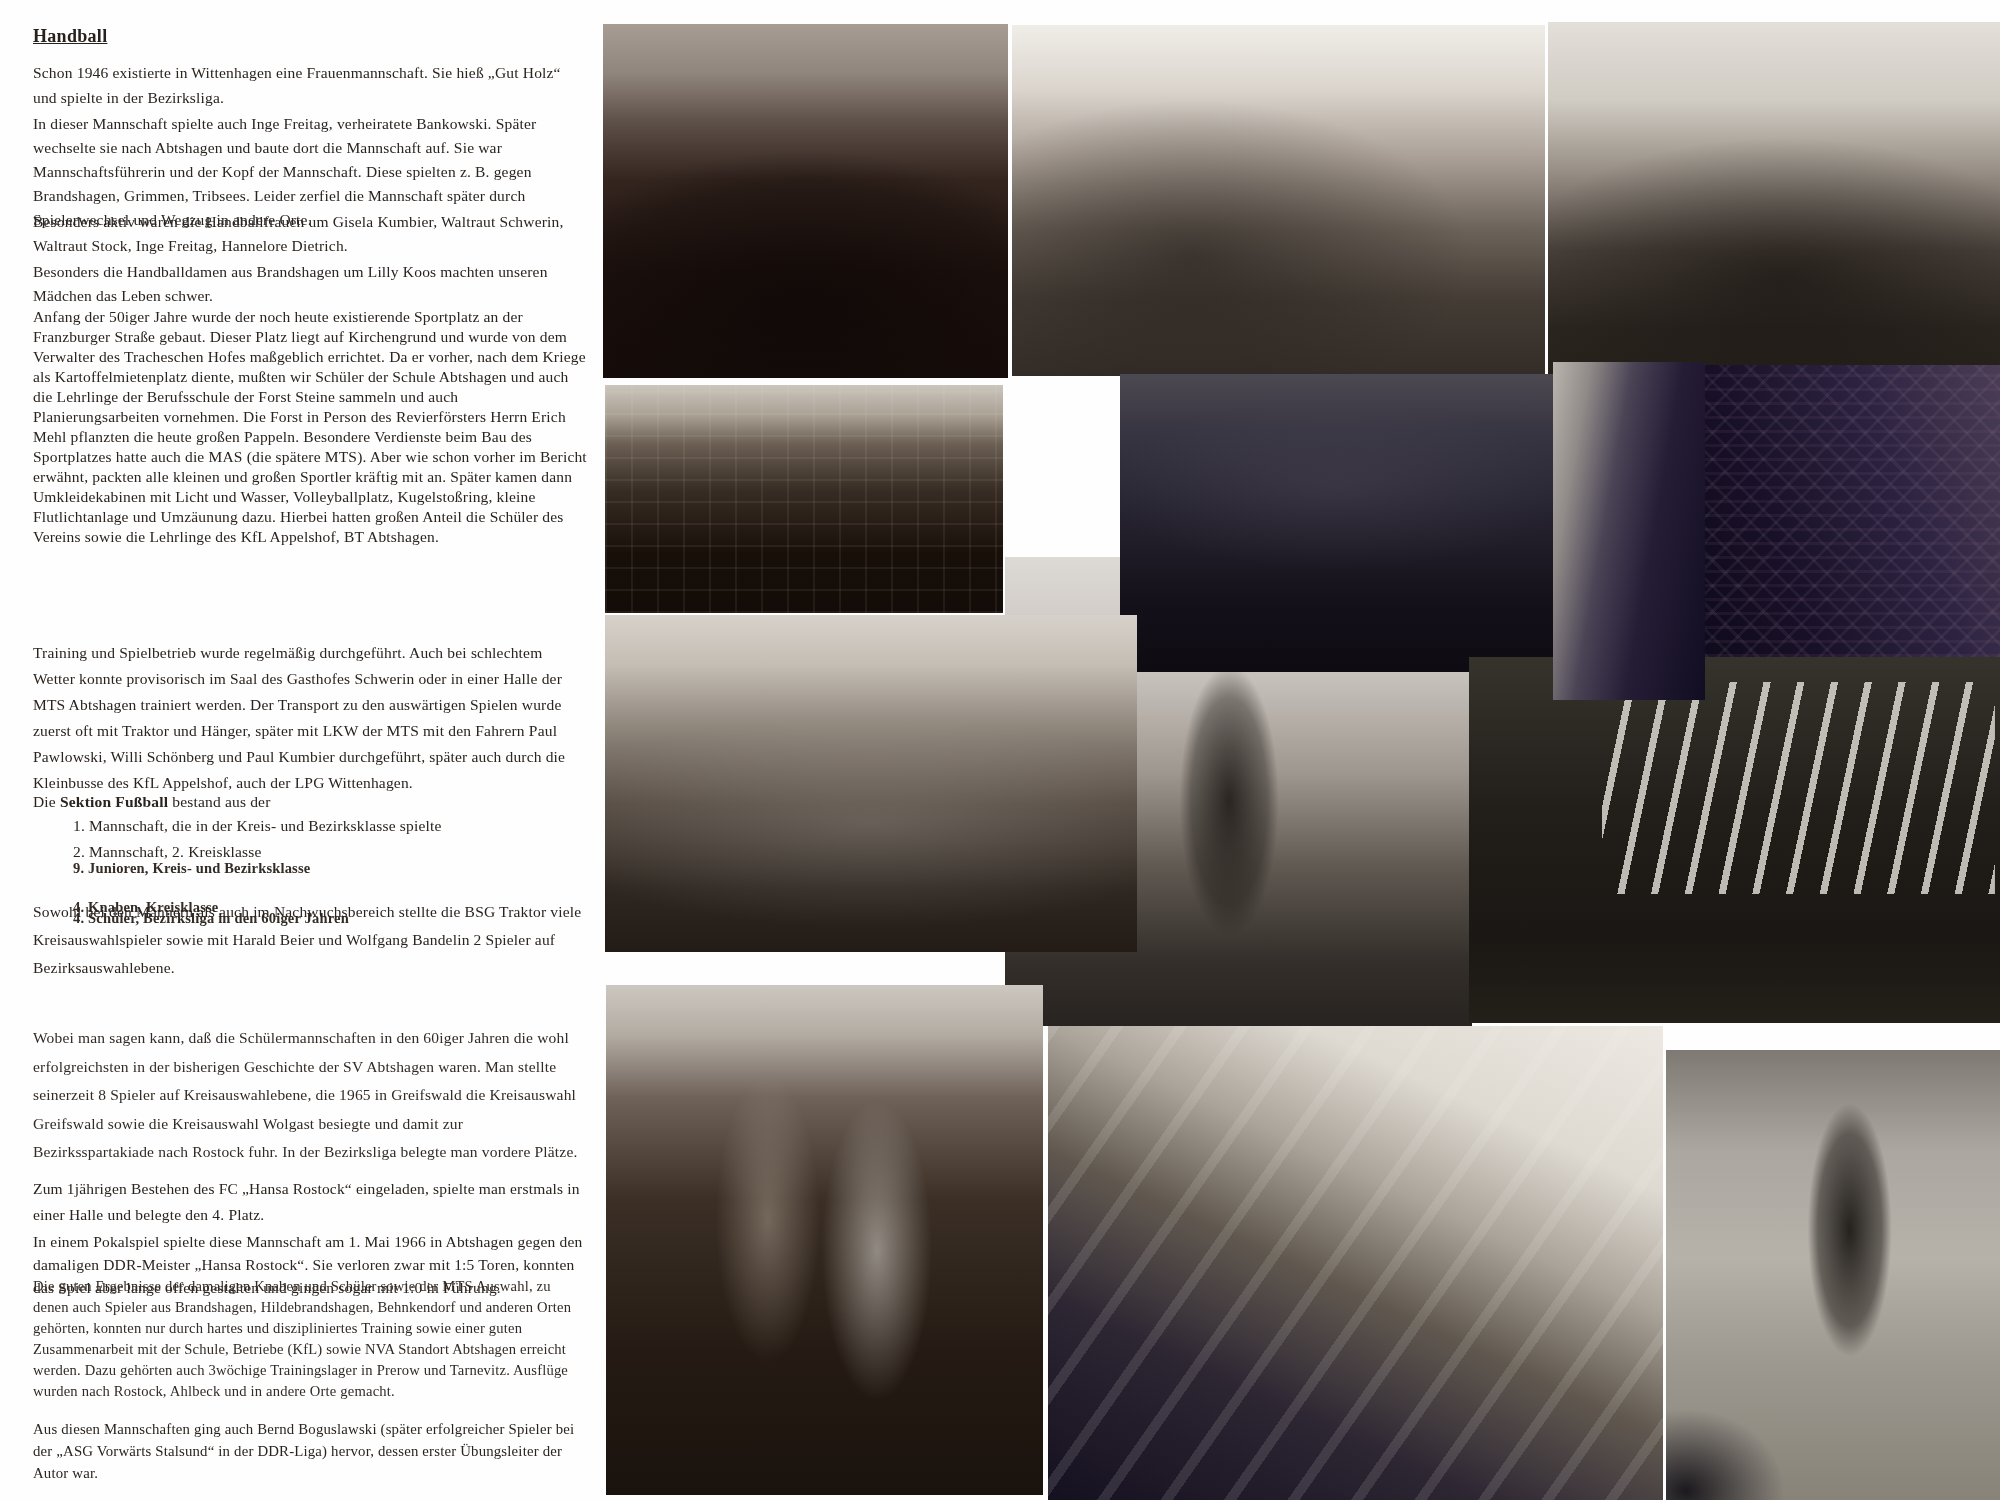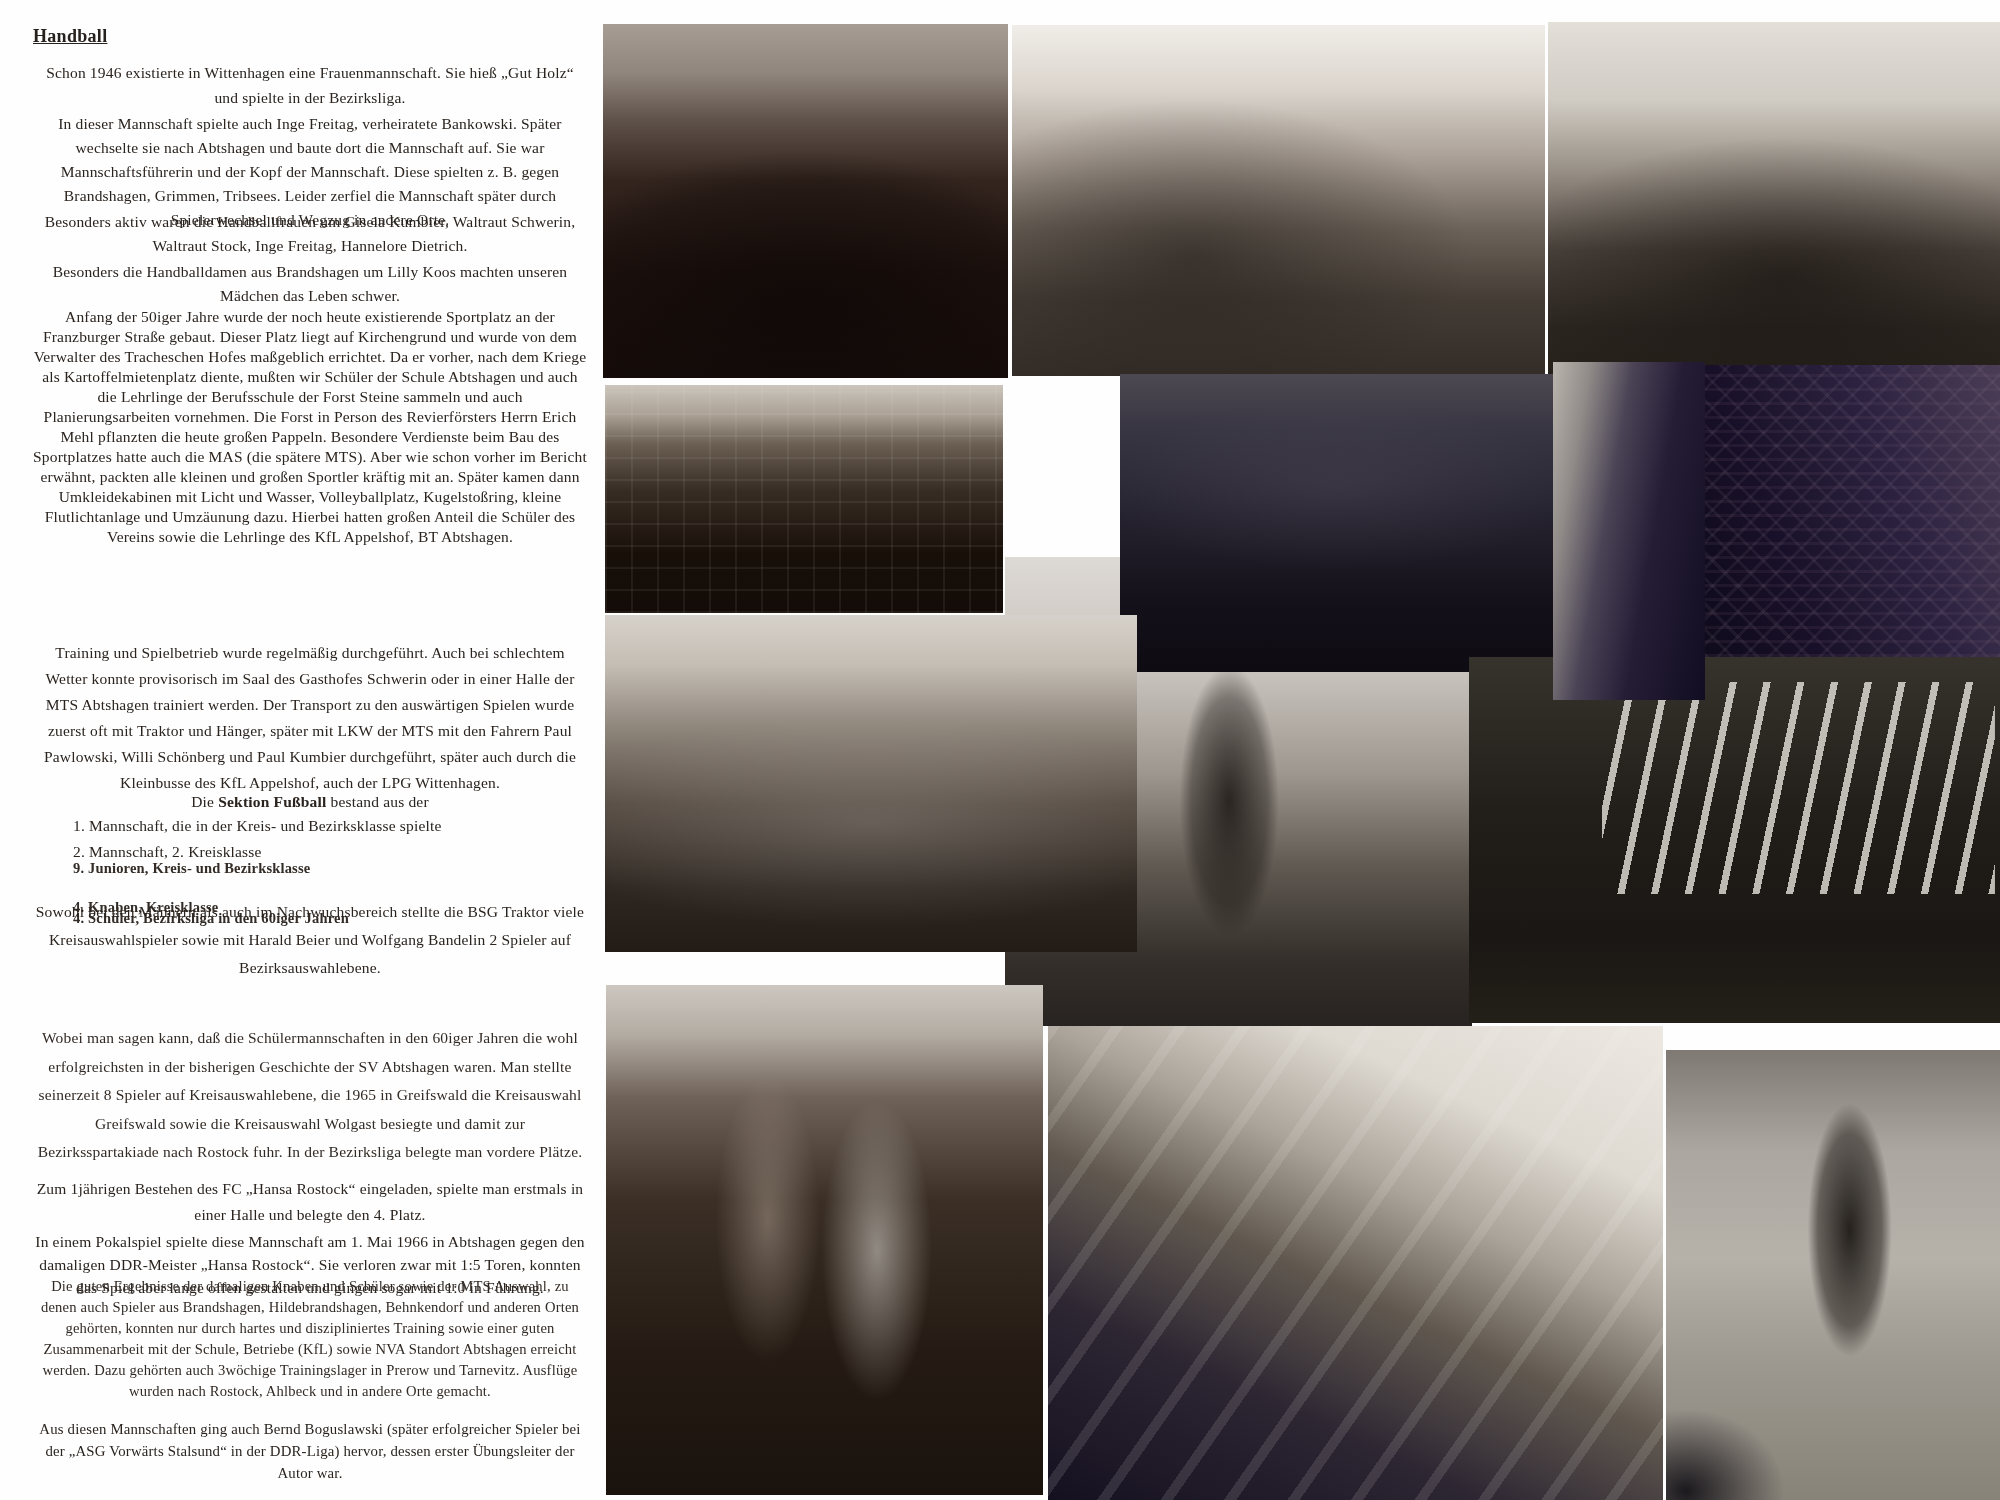--- a/index.html
+++ b/index.html
@@ -5,21 +5,21 @@
   html,body{margin:0;padding:0;background:#ffffff;}
   body{width:2000px;height:1500px;overflow:hidden;
        font-family:"Liberation Serif","DejaVu Serif",serif;color:#27211d;}
   .page{position:relative;width:2000px;height:1500px;background:#fefefe;}
 
   
   .textcol{position:absolute;left:0;top:0;width:600px;height:1500px;}
   .doc-title{position:absolute;left:33px;top:26px;font-size:18px;font-weight:bold;
              text-decoration:underline;letter-spacing:.3px;}
   .para{position:absolute;left:33px;width:554px;font-size:15.5px;letter-spacing:.18px;
-        line-height:24px;text-align:center;color:#2a231e;}
+        line-height:24px;text-align:left;color:#2a231e;}
   .p1 {top:60px;line-height:25px;}
   .p2a{top:112px;}
   .p2b{top:210px;}
   .p2c{top:260px;}
   .p3 {top:307px;line-height:20px;}
   .p4 {top:640px;line-height:26px;}
   .sekt{top:790px;line-height:24px;}
   .sekt b{font-weight:bold;}
   .li{position:absolute;left:73px;width:520px;font-size:15.5px;letter-spacing:.18px;color:#2a231e;}
   .li1{top:817px;} .li2{top:843px;}

